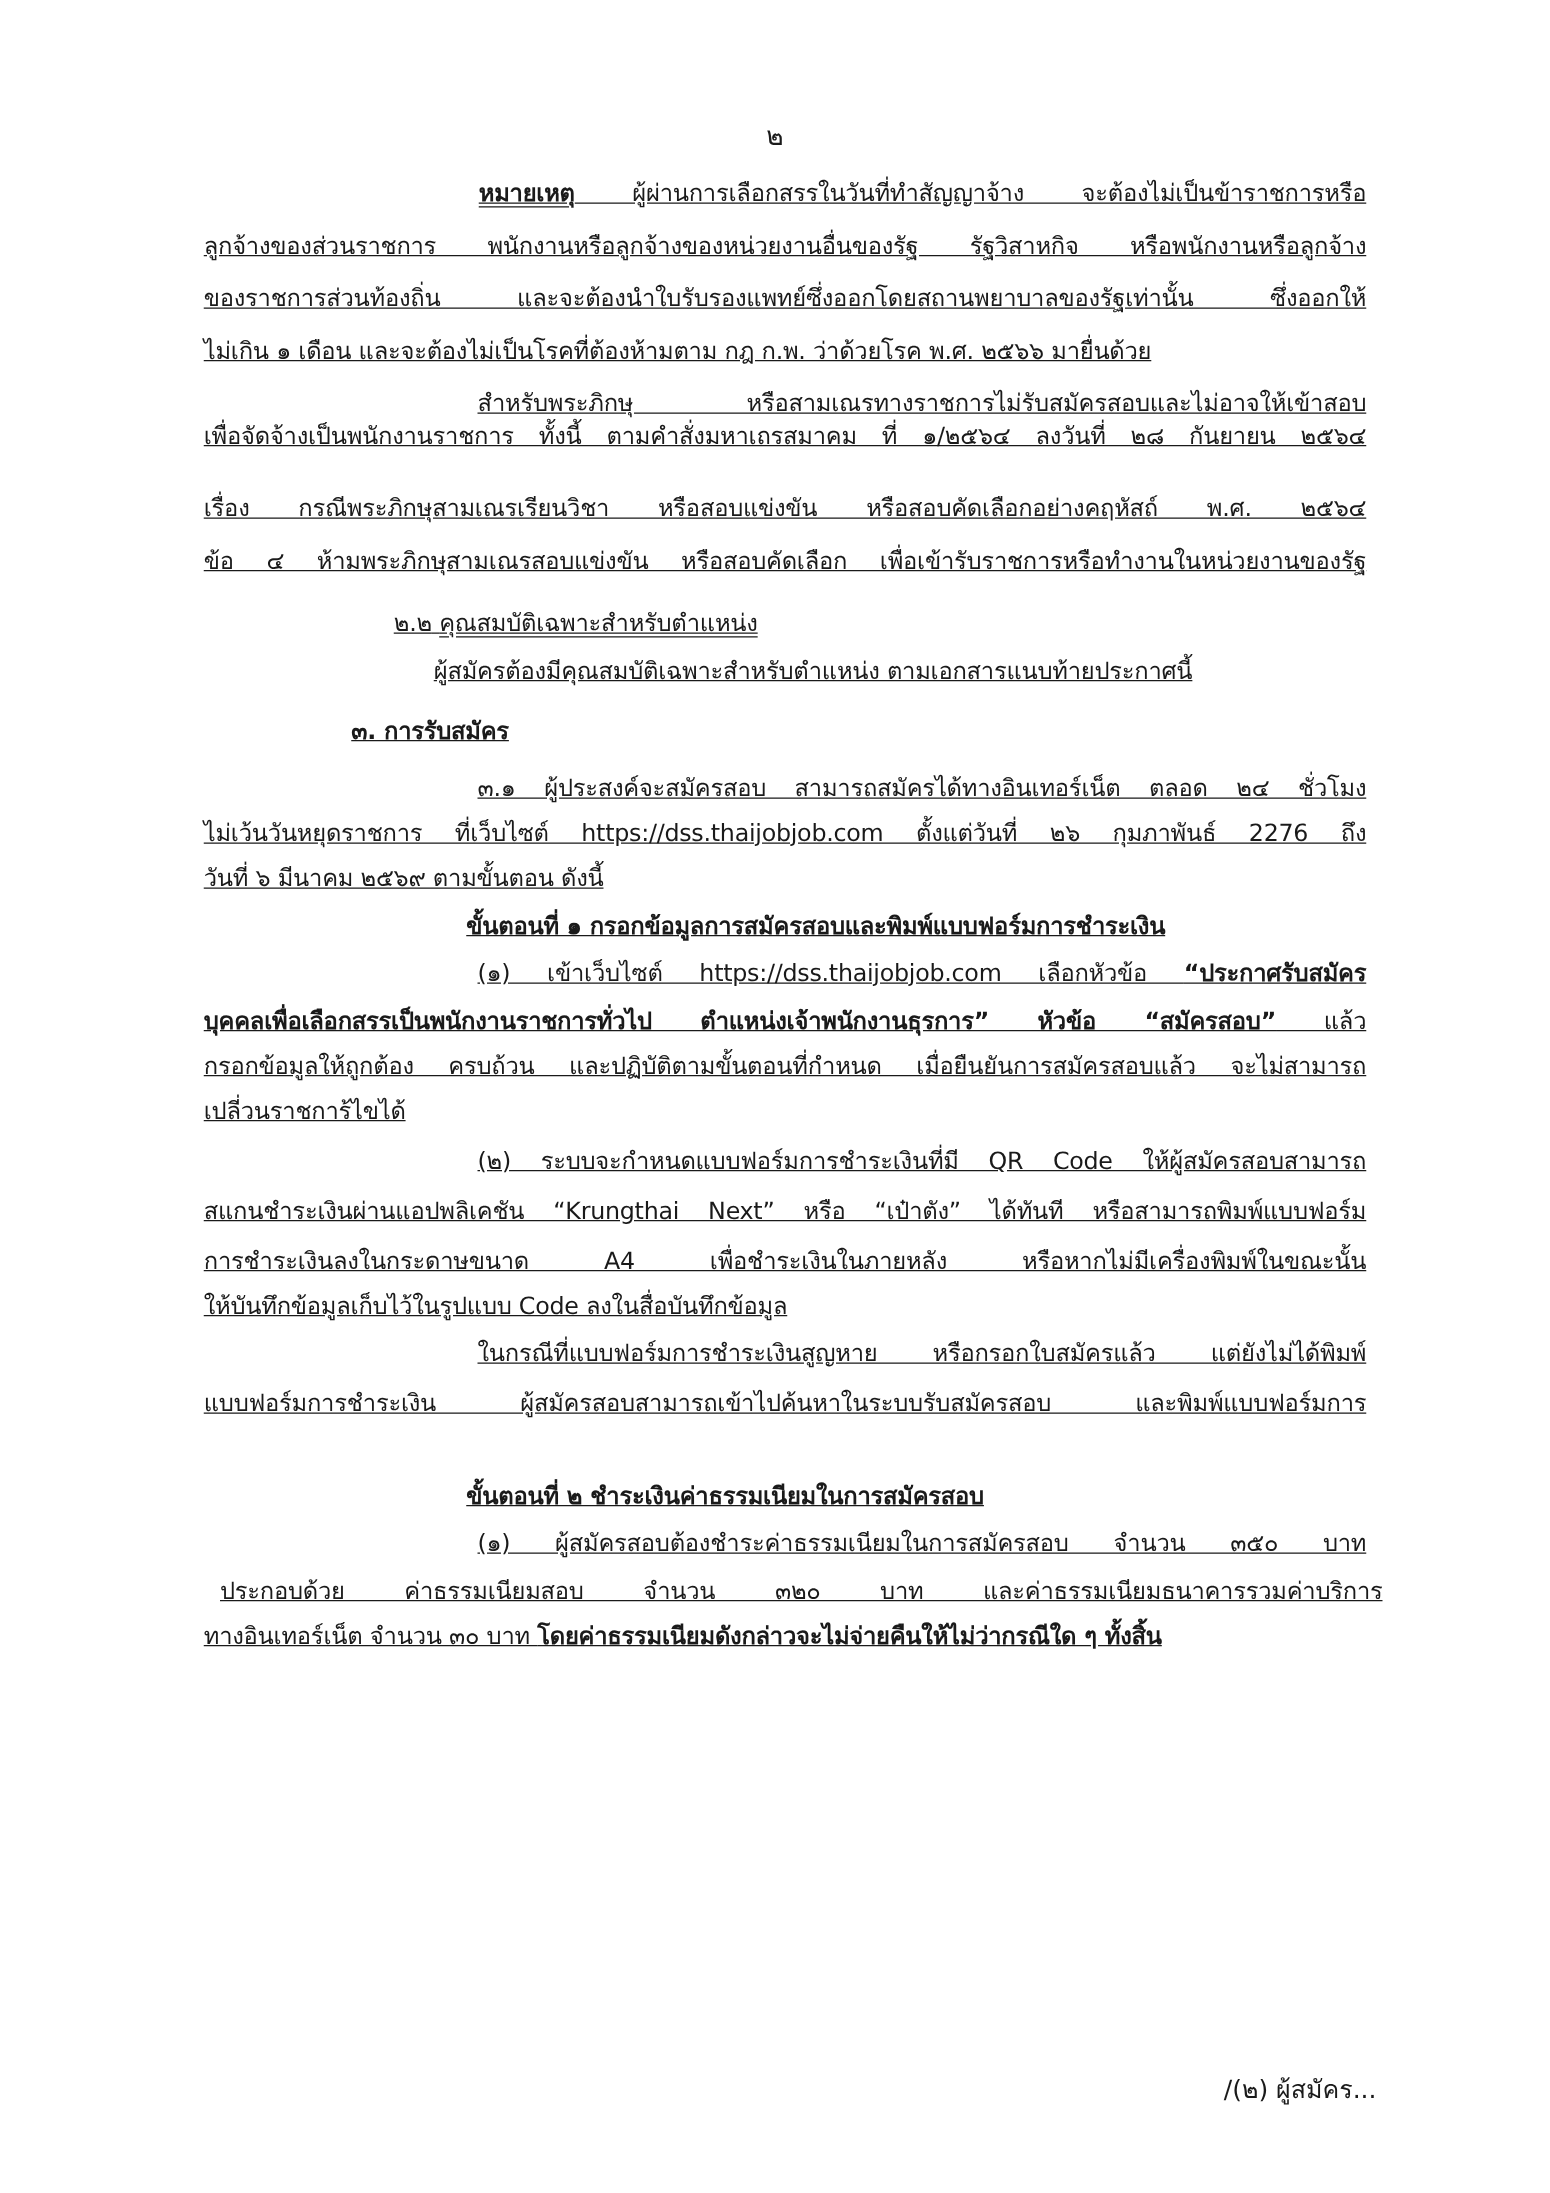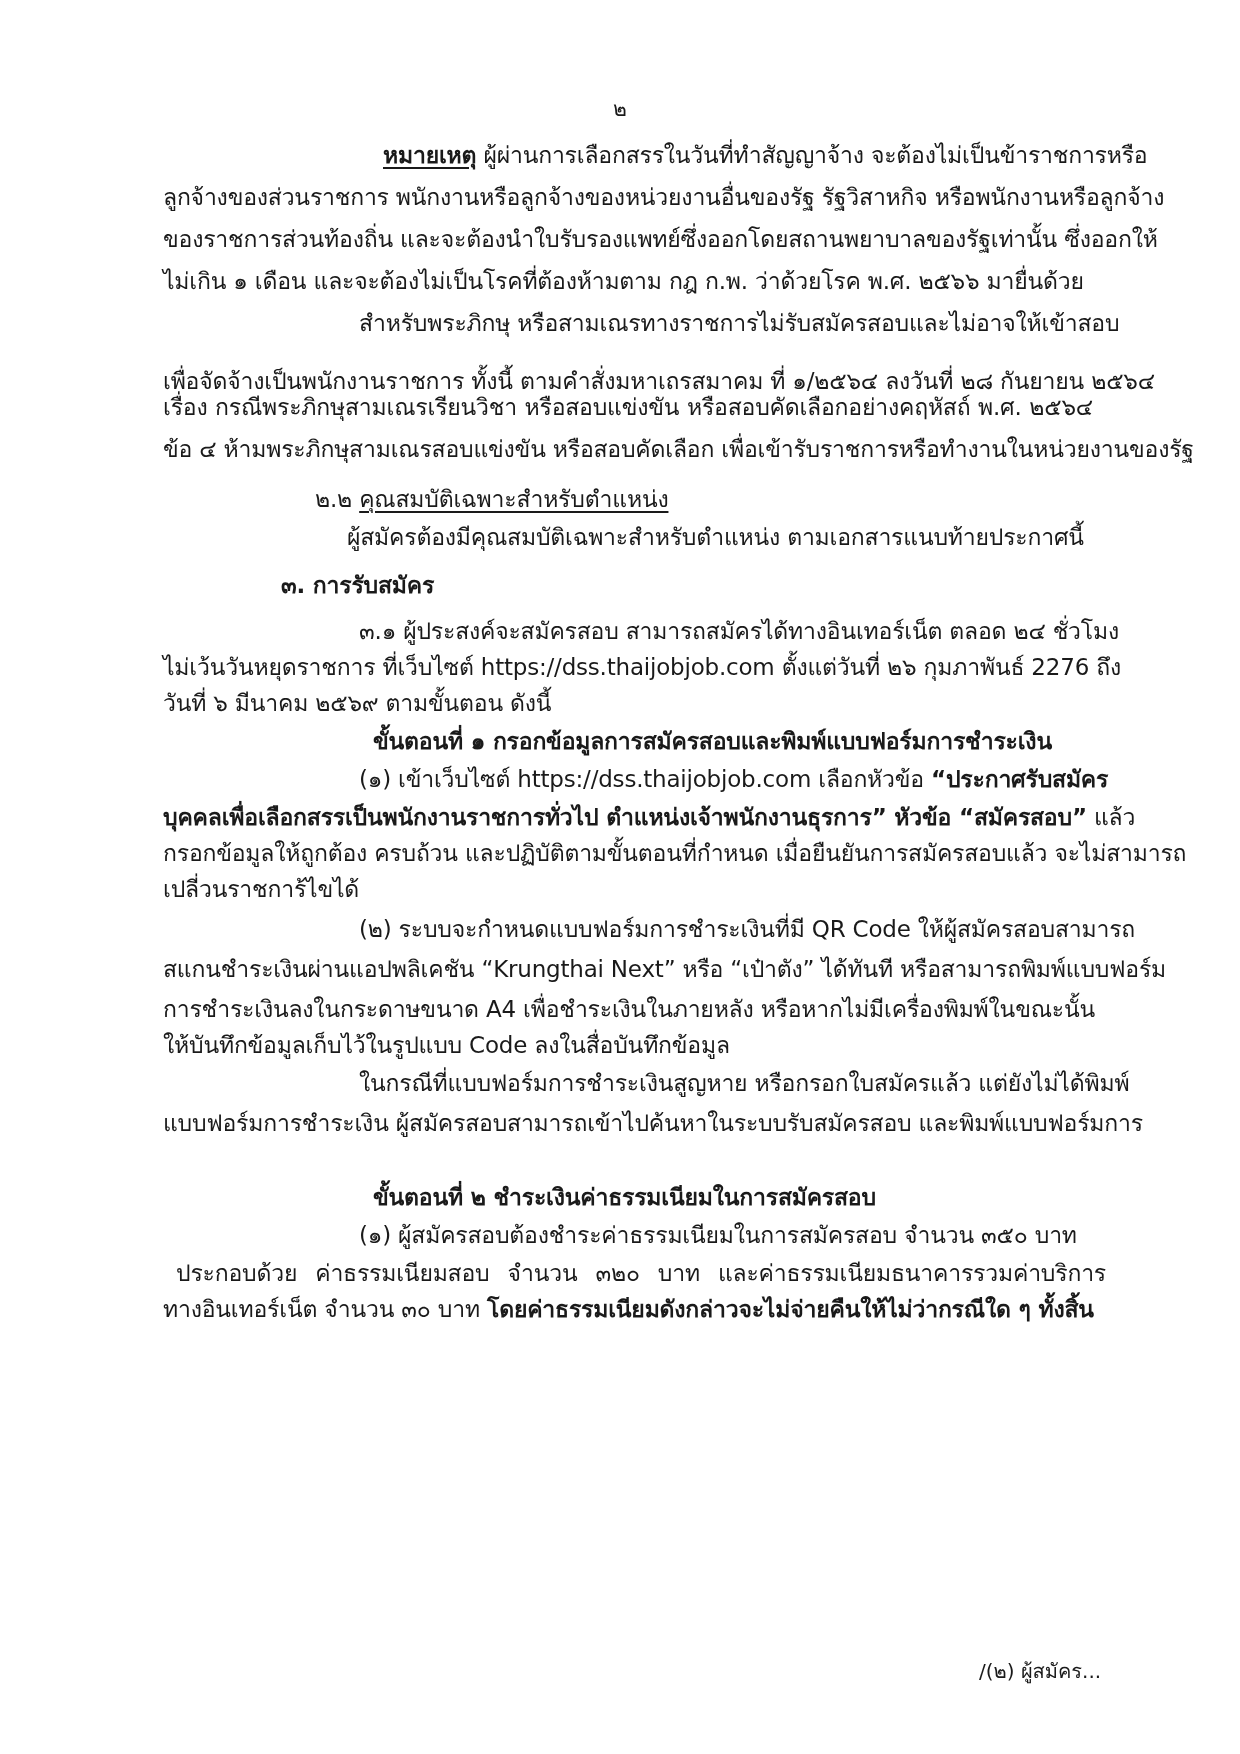--- a/index.html
+++ b/index.html
@@ -1,46 +1,46 @@
 <!DOCTYPE html>
 <html><head>
 <meta charset="utf-8">
 <style>
   html, body { margin: 0; padding: 0; background: #ffffff; }
   body { width: 1240px; height: 1754px; position: relative; overflow: hidden;
          font-family: "DejaVu Sans", "Liberation Sans", sans-serif; color: #1a1a1a; }
   .page { position: absolute; left: 0; top: 0; width: 1240px; height: 1754px; background: #fff; }
   .page-number { position: absolute; top: 92px; left: 0; width: 1240px; text-align: center; font-size: 21px; }
-  .line { position: absolute; left: 163px; width: 930px; font-size: 23px; line-height: 30px; white-space: nowrap;
-          text-align: justify; text-align-last: justify; letter-spacing: -0.2px; }
+  .line { position: absolute; left: 163px; width: 930px; font-size: 19px; line-height: 30px; white-space: nowrap;
+          text-align: justify; text-align-last: justify; letter-spacing: -0.2px; text-decoration: underline; }
   .line.nojust { text-align: center; text-align-last: left; }
   .ind-note { left: 383px; width: 710px; }
   .ind-22 { left: 315px; }
   .ind-22b { left: 347px; }
   .ind-3 { left: 281px; }
   .ind-step { left: 373px; }
-  .ind-sub { left: 359px; width: 711px; }
+  .ind-sub { left: 382px; width: 711px; }
   .ul { text-decoration: underline; text-underline-offset: 4px; }
   .bold { font-weight: bold; }
   .continuation { position: absolute; left: 979px; top: 1655px; font-size: 20px; white-space: nowrap; }
 </style>
 </head>
 <body>
 
 <div class="page">
 
   <div class="page-number">๒</div>
 
   <div class="line ind-note" style="top:140px;"><span class="ul bold">หมายเหตุ</span><span> ผู้ผ่านการเลือกสรรในวันที่ทำสัญญาจ้าง จะต้องไม่เป็นข้าราชการหรือ</span></div>
   <div class="line" style="top:182px;">ลูกจ้างของส่วนราชการ พนักงานหรือลูกจ้างของหน่วยงานอื่นของรัฐ รัฐวิสาหกิจ หรือพนักงานหรือลูกจ้าง</div>
   <div class="line" style="top:224px;">ของราชการส่วนท้องถิ่น และจะต้องนำใบรับรองแพทย์ซึ่งออกโดยสถานพยาบาลของรัฐเท่านั้น ซึ่งออกให้</div>
   <div class="line nojust" style="top:266px;">ไม่เกิน ๑ เดือน และจะต้องไม่เป็นโรคที่ต้องห้ามตาม กฎ ก.พ. ว่าด้วยโรค พ.ศ. ๒๕๖๖ มายื่นด้วย</div>
 
   <div class="line ind-sub" style="top:308px;">สำหรับพระภิกษุ หรือสามเณรทางราชการไม่รับสมัครสอบและไม่อาจให้เข้าสอบ</div>
-  <div class="line" style="top:366px;">เพื่อจัดจ้างเป็นพนักงานราชการ ทั้งนี้ ตามคำสั่งมหาเถรสมาคม ที่ ๑/๒๕๖๔ ลงวันที่ ๒๘ กันยายน ๒๕๖๔</div>
+  <div class="line" style="top:334px;">เพื่อจัดจ้างเป็นพนักงานราชการ ทั้งนี้ ตามคำสั่งมหาเถรสมาคม ที่ ๑/๒๕๖๔ ลงวันที่ ๒๘ กันยายน ๒๕๖๔</div>
   <div class="line" style="top:392px;">เรื่อง กรณีพระภิกษุสามเณรเรียนวิชา หรือสอบแข่งขัน หรือสอบคัดเลือกอย่างคฤหัสถ์ พ.ศ. ๒๕๖๔</div>
   <div class="line" style="top:434px;">ข้อ ๔ ห้ามพระภิกษุสามเณรสอบแข่งขัน หรือสอบคัดเลือก เพื่อเข้ารับราชการหรือทำงานในหน่วยงานของรัฐ</div>
 
   <div class="line nojust ind-22" style="top:484px;"><span>๒.๒</span> <span class="ul">คุณสมบัติเฉพาะสำหรับตำแหน่ง</span></div>
   <div class="line nojust ind-22b" style="top:522px;">ผู้สมัครต้องมีคุณสมบัติเฉพาะสำหรับตำแหน่ง ตามเอกสารแนบท้ายประกาศนี้</div>
 
   <div class="line nojust ind-3 bold" style="top:570px;">๓. การรับสมัคร</div>
 
   <div class="line ind-sub" style="top:616px;">๓.๑ ผู้ประสงค์จะสมัครสอบ สามารถสมัครได้ทางอินเทอร์เน็ต ตลอด ๒๔ ชั่วโมง</div>
   <div class="line" style="top:652px;">ไม่เว้นวันหยุดราชการ ที่เว็บไซต์ https://dss.thaijobjob.com ตั้งแต่วันที่ ๒๖ กุมภาพันธ์ 2276 ถึง</div>

